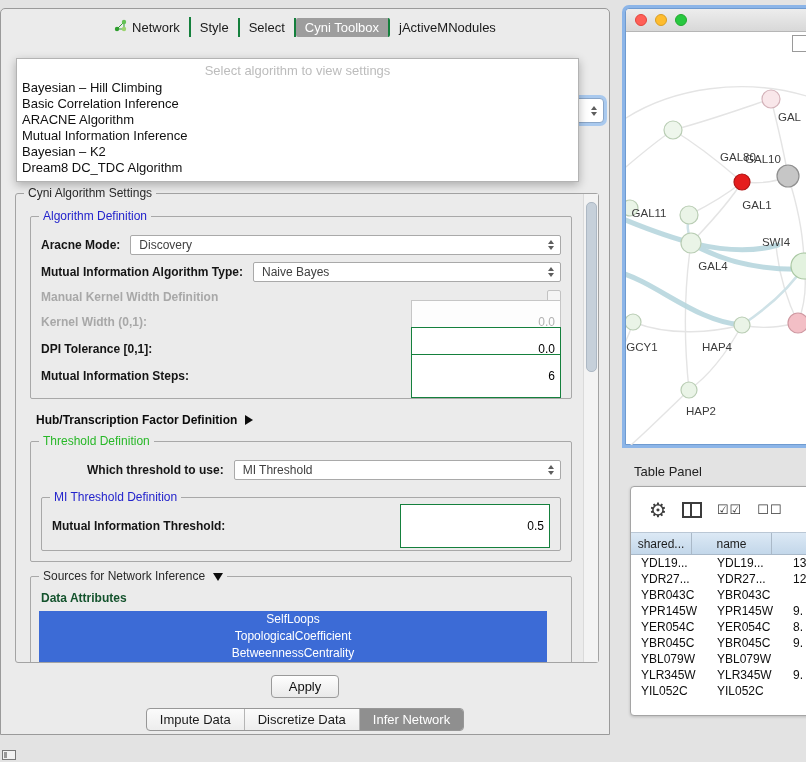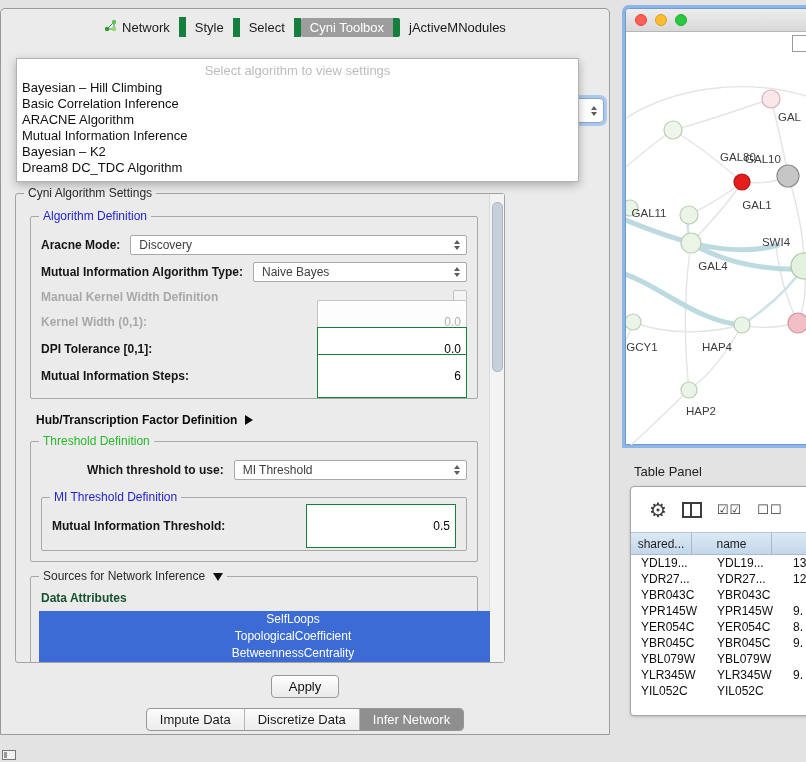--- a/index.html
+++ b/index.html
@@ -11,36 +11,36 @@
     border:1px solid #9a9a9a;border-radius:5px 5px 0 0;box-sizing:border-box;}
   .cp-titlebar{height:24px;display:flex;align-items:center;padding:0 8px;
     border-bottom:1px solid #cfcfcf;background:linear-gradient(#f4f4f4,#e4e4e4);border-radius:5px 5px 0 0;}
   .cp-title{font-size:13px;color:#111;}
   .cp-controls{margin-left:auto;display:flex;align-items:center;gap:7px;}
   .float-icon{width:8px;height:8px;border:1.5px solid #222;display:inline-block;background:#fff;}
   .close-icon{font-size:13px;font-weight:bold;color:#111;line-height:1;}
 
   .cp-tabs{display:flex;justify-content:center;align-items:center;margin-top:7px;height:22px;}
   .cp-tab{display:flex;align-items:center;gap:5px;padding:2px 9px;font-size:13px;color:#1a1a1a;
-    border-right:7px solid #15803d;white-space:nowrap;}
+    border-right:2px solid #15803d;white-space:nowrap;}
   .cp-tab:last-child{border-right:none;}
   .cp-tab.selected{background:#9d9d9d;color:#fff;border-radius:2px;}
 
   
   .popup{position:absolute;left:16px;top:58px;width:563px;background:#fff;border:1px solid #b3b3b3;
     box-shadow:0 3px 9px rgba(0,0,0,.28);z-index:60;padding:2px 0 5px;box-sizing:border-box;}
   .popup .prompt{text-align:center;color:#bcbcbc;font-size:13px;height:19px;line-height:19px;}
   .popup .item{font-size:13px;color:#101010;padding:0 5px;height:16px;line-height:16px;}
   .popup .item.bold{font-weight:normal;}
   .combo-fragment{position:absolute;left:560px;top:98px;width:44px;height:25px;background:#fff;
     border:1px solid #8aa6c8;border-radius:4px;box-shadow:0 0 0 3px #a9c9ee;z-index:55;
     display:flex;align-items:center;justify-content:flex-end;padding-right:6px;box-sizing:border-box;}
 
   
-  .settings-group{position:absolute;left:14px;top:184px;width:490px;height:470px;
+  .settings-group{position:absolute;left:14px;top:184px;width:584px;height:470px;
     border:1px solid #a3a3a3;border-radius:3px;box-sizing:border-box;}
   .group-title{position:absolute;top:-8px;left:8px;background:#ebebeb;padding:0 4px;font-size:12px;color:#2a2a2a;white-space:nowrap;}
   .group-title.blue{color:#2323cc;}
   .group-title.green{color:#28b828;}
   .settings-scroll{position:absolute;right:0;top:0;bottom:0;width:14px;background:#f3f3f3;border-left:1px solid #dadada;}
   .settings-scroll .thumb{position:absolute;left:2px;top:8px;width:9px;height:168px;background:#c6d0da;
     border:1px solid #adb8c4;border-radius:5px;}
   .settings-inner{position:absolute;left:0;top:0;right:14px;bottom:0;padding:22px 12px 0 14px;box-sizing:border-box;overflow:hidden;}
 
   .groupbox{position:relative;border:1px solid #a8a8a8;border-radius:2px;padding:12px 8px 6px;margin-bottom:14px;}

